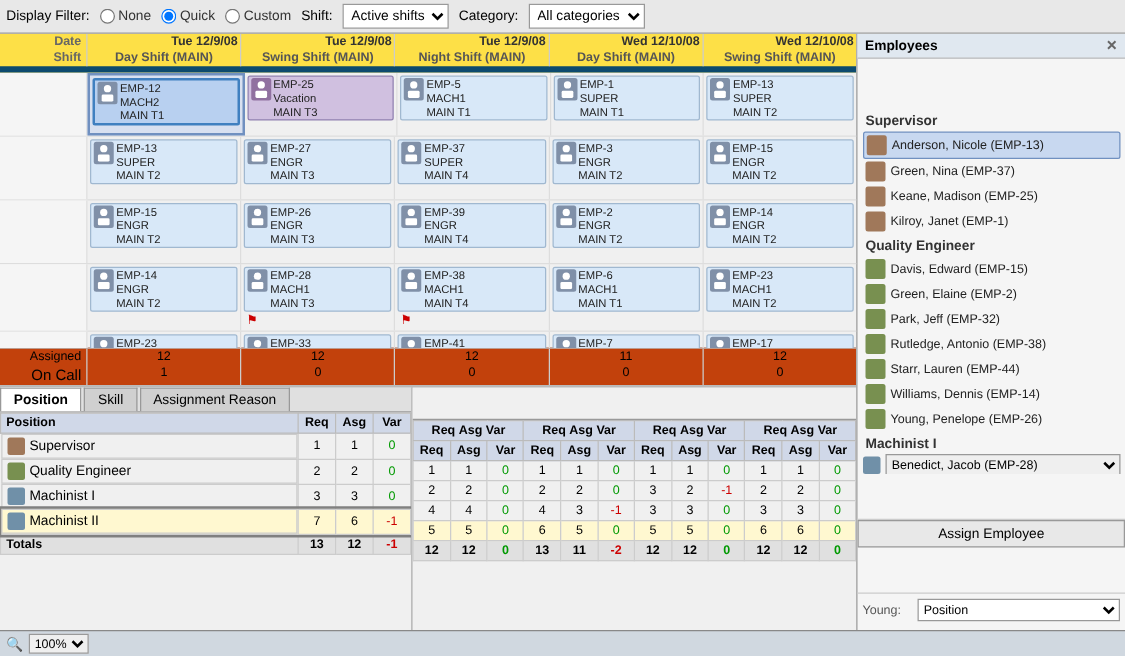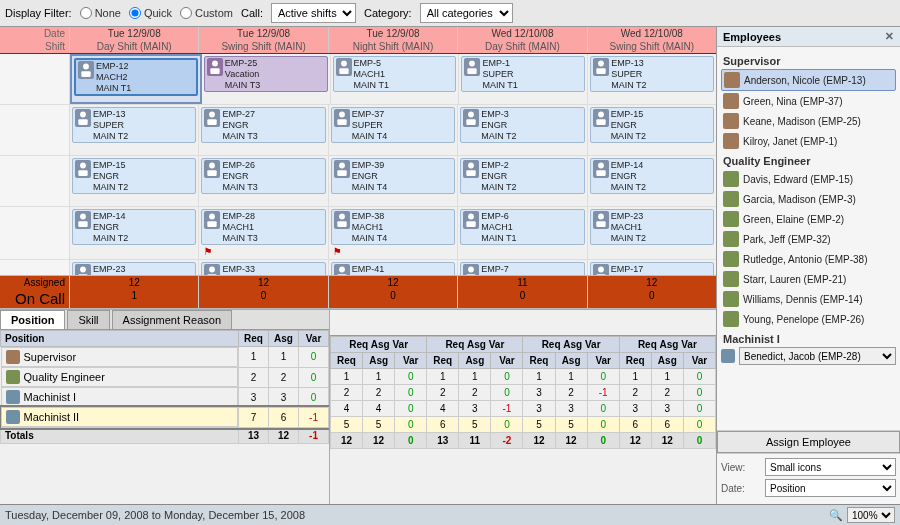--- a/index.html
+++ b/index.html
@@ -8,23 +8,23 @@
     .main-container { display: flex; flex-direction: column; width: 900px; height: 525px; background: #f0f0f0; }
 
     
     .filter-bar { display: flex; align-items: center; background: #e8e8e8; border-bottom: 1px solid #999; padding: 3px 5px; gap: 8px; min-height: 24px; }
     .filter-bar label { color: #333; }
     .filter-radio { display: flex; align-items: center; gap: 3px; }
     .filter-radio input[type=radio] { width: 12px; height: 12px; }
     .filter-select { height: 20px; border: 1px solid #999; background: white; padding: 0 2px; font-size: 11px; }
 
     
-    .date-header { background: #fca5a5; border-bottom: 1px solid #0c4a6e; }
+    .date-header { background: #fde047; border-bottom: 5px solid #0c4a6e; font-weight: bold; }
     .date-row { display: flex; }
-    .date-cell { flex: 1; text-align: center; border-right: 1px solid #ccc; padding: 1px 2px; font-size: 10px; color: #333; }
+    .date-cell { flex: 1; text-align: right; border-right: 1px solid #ccc; padding: 1px 2px; font-size: 10px; color: #333; }
     .date-cell.label { width: 70px; flex: none; text-align: right; padding-right: 4px; color: #666; }
     .shift-row { display: flex; align-items: center; }
     .shift-cell { flex: 1; text-align: center; border-right: 1px solid #ccc; padding: 1px 2px; font-size: 10px; color: #555; white-space: nowrap; overflow: hidden; }
     .shift-cell.label { width: 70px; flex: none; text-align: right; padding-right: 4px; color: #666; }
     .grid-row { display: flex; border-bottom: 1px solid #ddd; }
     .grid-col { flex: 1; border-right: 1px solid #ddd; padding: 2px; min-height: 50px; display: flex; flex-direction: column; gap: 1px; overflow: hidden; }
 
     .emp-card { background: #d8e8f8; border: 1px solid #a0b8d0; border-radius: 2px; padding: 1px 2px; display: flex; align-items: flex-start; gap: 2px; }
     .emp-card.vacation { background: #d0c0e0; border-color: #9080b0; }
     .emp-card.selected { background: #b8d0f0; border: 2px solid #4080c0; }
@@ -48,21 +48,21 @@
     td.green { color: #009900; }
 
     
     .ext-table { width: 100%; border-collapse: collapse; }
     .ext-table th { background: #d0d8e8; border: 1px solid #bbb; padding: 2px 4px; text-align: center; font-size: 10px; width: 30px; }
     .ext-table td { border: 1px solid #ccc; padding: 2px 4px; font-size: 10px; text-align: center; }
     .ext-table td.red { color: #cc0000; }
     .ext-table td.green { color: #009900; }
 
     
-    .right-panel { width: 184px; border-left: 1px solid #999; background: #f5f5f5; display: flex; flex-direction: column; }
+    .right-panel { width: 215px; border-left: 1px solid #999; background: #f5f5f5; display: flex; flex-direction: column; gap: 36px; }
     .right-header { background: #e0e8f0; border-bottom: 1px solid #bbb; padding: 3px 6px; font-weight: bold; font-size: 11px; display: flex; justify-content: space-between; align-items: center; }
     .right-close { cursor: pointer; color: #666; }
     .right-content { flex: 1; overflow-y: auto; padding: 4px; }
     .emp-section-title { font-weight: bold; color: #333; margin: 4px 0 2px 0; padding-left: 2px; }
     .emp-list-item { display: flex; align-items: center; gap: 4px; padding: 2px 2px; cursor: pointer; border-radius: 2px; }
     .emp-list-item.selected-emp { background: #c8d8f0; border: 1px solid #7090c0; }
     .emp-avatar { width: 16px; height: 16px; background: #8090a8; border-radius: 2px; flex-shrink: 0; }
     .emp-avatar.supervisor { background: #a0785a; }
     .emp-avatar.engineer { background: #789050; }
     .emp-avatar.machinist { background: #7090a8; }
@@ -104,21 +104,21 @@
       <span>None</span>
     </label>
     <label class="filter-radio">
       <input type="radio" name="filter" checked="" style="">
       <span>Quick</span>
     </label>
     <label class="filter-radio">
       <input type="radio" name="filter" style="">
       <span>Custom</span>
     </label>
-    <span>Call:</span>
+    <span>Shift:</span>
     <select class="filter-select">
       <option>Active shifts</option>
     </select>
     <span>Category:</span>
     <select class="filter-select">
       <option>All categories</option>
     </select>
   </div>
 
   <div class="main-body">
@@ -449,21 +449,21 @@
         <div style="background:#c2410c;border-top:1px solid #bbb;border-bottom:1px solid #bbb;">
           <div class="date-row">
             <div style="width:70px;flex:none;text-align:right;padding-right:4px;font-size:10px;border-right:1px solid #ccc;padding-top:1px;padding-bottom:1px">Assigned</div>
             <div style="flex:1;text-align:center;border-right:1px solid #ccc;font-size:10px;padding:1px 2px">12</div>
             <div style="flex:1;text-align:center;border-right:1px solid #ccc;font-size:10px;padding:1px 2px">12</div>
             <div style="flex:1;text-align:center;border-right:1px solid #ccc;font-size:10px;padding:1px 2px">12</div>
             <div style="flex:1;text-align:center;border-right:1px solid #ccc;font-size:10px;padding:1px 2px">11</div>
             <div style="flex:1;text-align:center;font-size:10px;padding:1px 2px">12</div>
           </div>
           <div class="date-row">
-            <div style="width:70px;flex:none;text-align:right;padding-right:4px;font-size:15px;border-right:1px solid #ccc;padding-top:1px;padding-bottom:1px">On Call</div>
+            <div style="width:70px;flex:none;text-align:right;padding-right:4px;font-size:12px;border-right:1px solid #ccc;padding-top:1px;padding-bottom:1px">On Call</div>
             <div style="flex:1;text-align:center;border-right:1px solid #ccc;font-size:10px;padding:1px 2px">1</div>
             <div style="flex:1;text-align:center;border-right:1px solid #ccc;font-size:10px;padding:1px 2px">0</div>
             <div style="flex:1;text-align:center;border-right:1px solid #ccc;font-size:10px;padding:1px 2px">0</div>
             <div style="flex:1;text-align:center;border-right:1px solid #ccc;font-size:10px;padding:1px 2px">0</div>
             <div style="flex:1;text-align:center;font-size:10px;padding:1px 2px">0</div>
           </div>
         </div>
       </div>
 
       <div class="bottom-section">
@@ -667,37 +667,33 @@
           <span class="emp-name">Kilroy, Janet (EMP-1)</span>
         </div>
 
         <div class="emp-section-title">Quality Engineer</div>
         <div class="emp-list-item">
           <div class="emp-avatar engineer"></div>
           <span class="emp-name">Davis, Edward (EMP-15)</span>
         </div>
         <div class="emp-list-item">
           <div class="emp-avatar engineer"></div>
-          <span class="emp-name">Garcia, Madison (EMP-3)</span>
-        </div>
-        <div class="emp-list-item">
-          <div class="emp-avatar engineer"></div>
           <span class="emp-name">Green, Elaine (EMP-2)</span>
         </div>
         <div class="emp-list-item">
           <div class="emp-avatar engineer"></div>
           <span class="emp-name">Park, Jeff (EMP-32)</span>
         </div>
         <div class="emp-list-item">
           <div class="emp-avatar engineer"></div>
           <span class="emp-name">Rutledge, Antonio (EMP-38)</span>
         </div>
         <div class="emp-list-item">
           <div class="emp-avatar engineer"></div>
-          <span class="emp-name">Starr, Lauren (EMP-21)</span>
+          <span class="emp-name">Starr, Lauren (EMP-44)</span>
         </div>
         <div class="emp-list-item">
           <div class="emp-avatar engineer"></div>
           <span class="emp-name">Williams, Dennis (EMP-14)</span>
         </div>
         <div class="emp-list-item">
           <div class="emp-avatar engineer"></div>
           <span class="emp-name">Young, Penelope (EMP-26)</span>
         </div>
 
@@ -710,38 +706,31 @@
         </div>
 
       </div>
 
       <div class="assign-btn-area">
         <button class="assign-btn">Assign Employee</button>
       </div>
 
       <div class="view-group-area">
         <div class="view-group-row">
-          <span class="view-group-label">View:</span>
-          <select class="view-group-select">
-            <option>Small icons</option>
-          </select>
-        </div>
-        <div class="view-group-row">
-          <span class="view-group-label">Date:</span>
+          <span class="view-group-label">Young:</span>
           <select class="view-group-select">
             <option>Position</option>
           </select>
         </div>
       </div>
     </div>
 
   </div>
 
   <div class="status-bar">
-    <span>Tuesday, December 09, 2008 to Monday, December 15, 2008</span>
     <div class="status-right">
       <span>🔍</span>
       <select class="zoom-select">
         <option>100%</option>
       </select>
     </div>
   </div>
 </div>
 
 </body></html>

